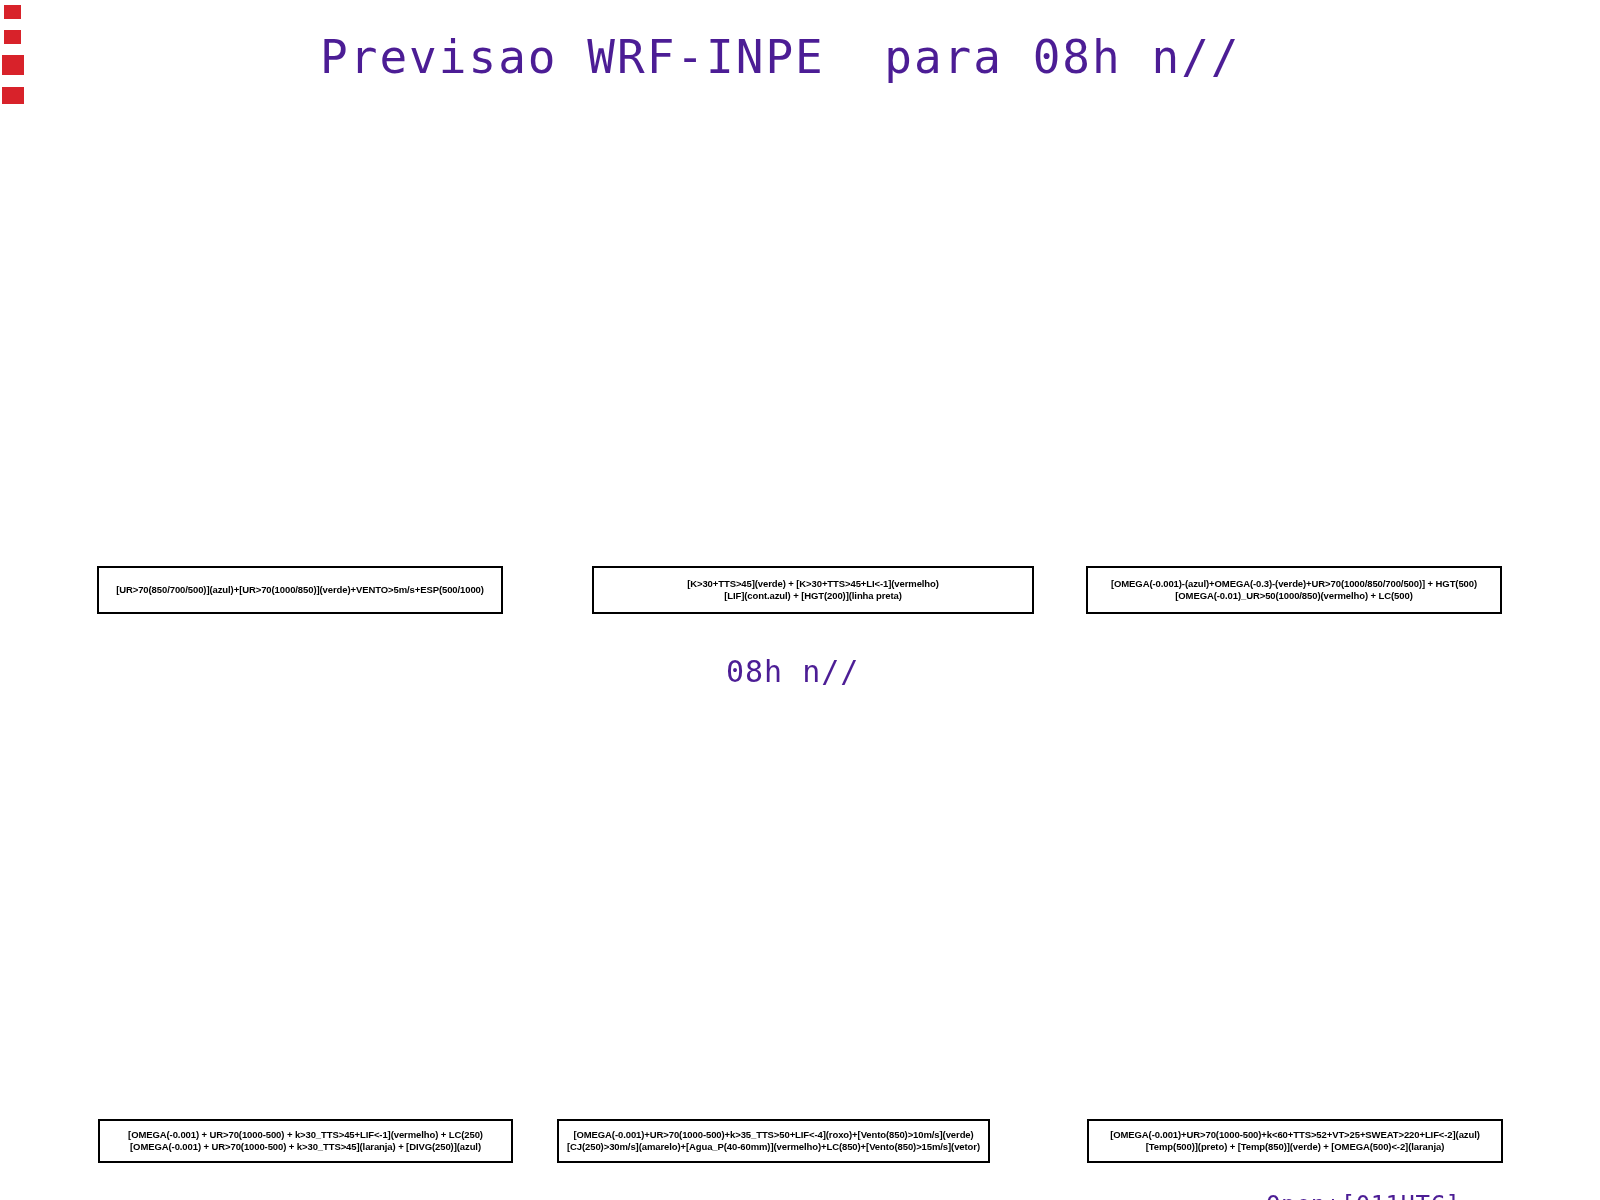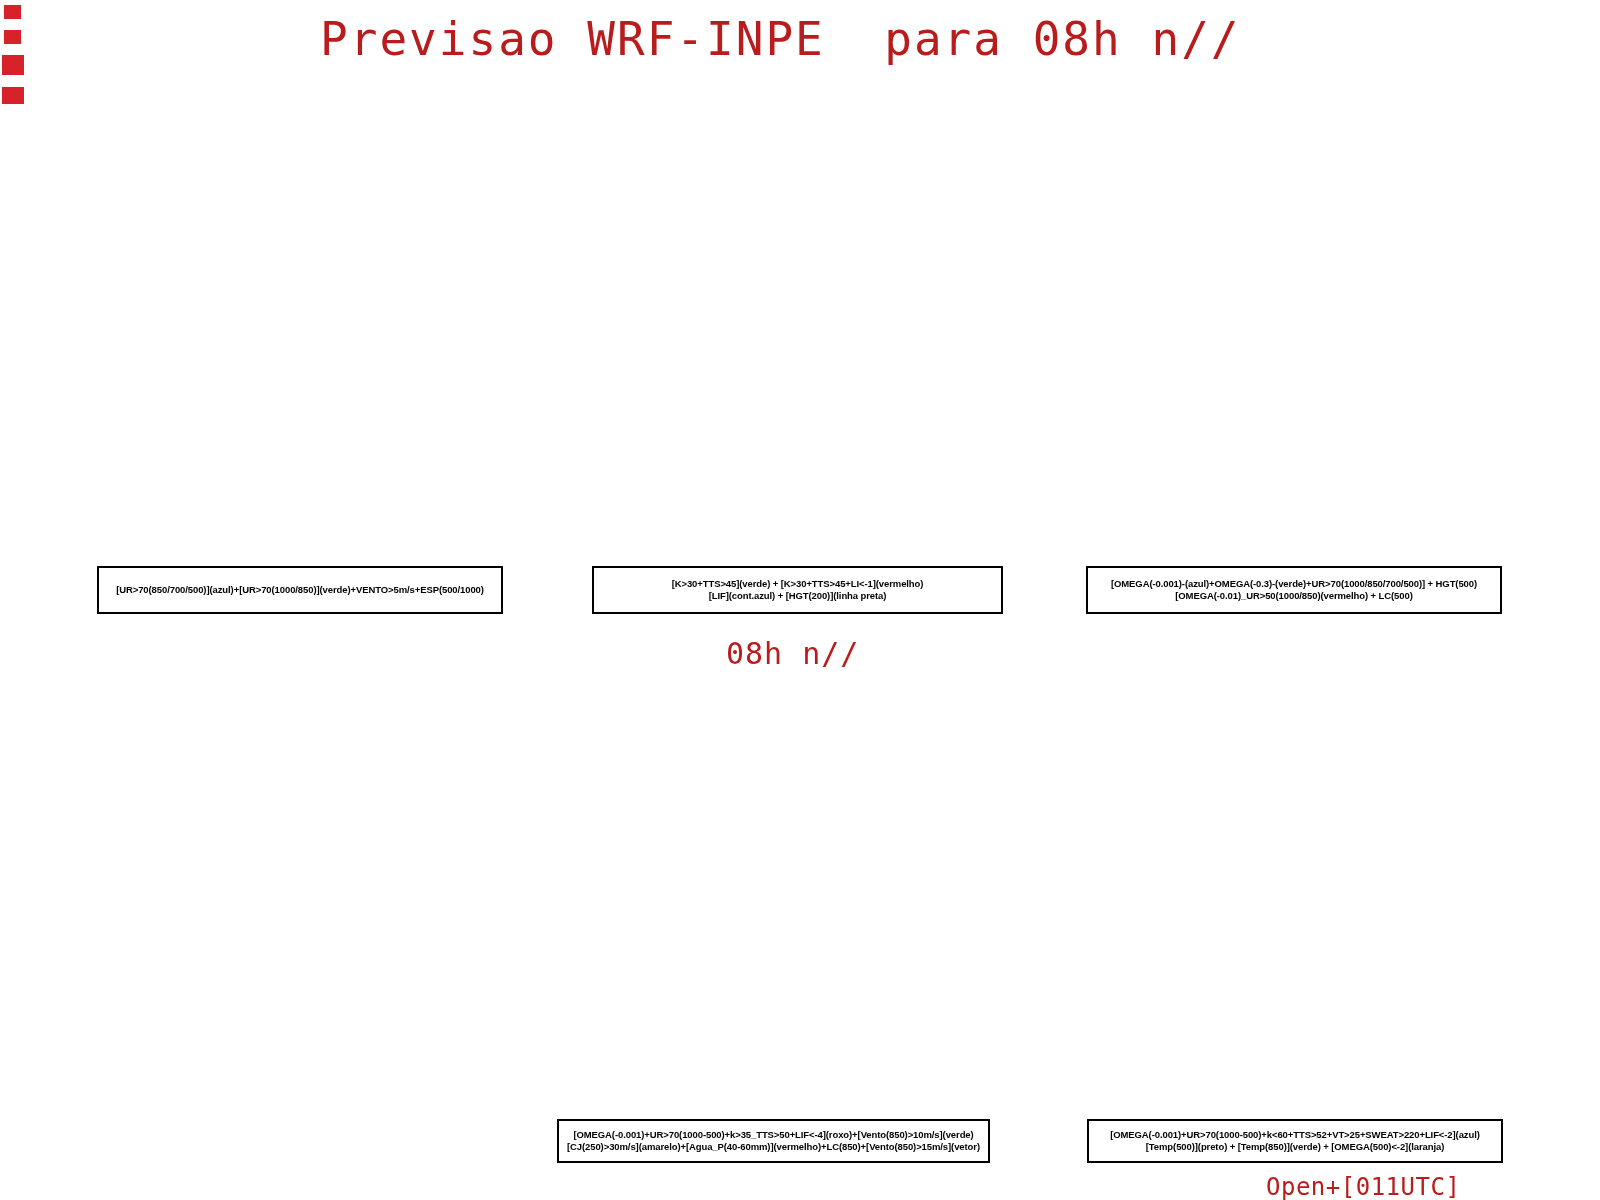--- a/index.html
+++ b/index.html
@@ -13,22 +13,23 @@
   #stage {
     position: relative;
     width: 1600px;
     height: 1200px;
     background: #ffffff;
   }
   
   .plotter {
     position: absolute;
     font-family: "DejaVu Sans Mono", monospace;
-    color: #b91c1c;
+    color: #4c1d95;
     white-space: pre;
+    margin-top: 18px;
   }
   #page-title {
     left: 320px;
     top: 10px;
     font-size: 46px;
     line-height: 58px;
     letter-spacing: 2px;
   }
   #center-label {
     left: 726px;
@@ -69,21 +70,21 @@
   .legend-line {
     font-family: "Liberation Sans", sans-serif;
     font-weight: bold;
     font-size: 9.5px;
     line-height: 12px;
     color: #000000;
     white-space: pre;
     letter-spacing: -0.1px;
   }
   .lb1 { left: 97px;   top: 566px;  width: 406px; height: 48px; }
-  .lb2 { left: 592px;  top: 566px;  width: 411px; height: 48px; }
+  .lb2 { left: 592px;  top: 566px;  width: 442px; height: 48px; }
   .lb3 { left: 1086px; top: 566px;  width: 416px; height: 48px; justify-content: center; }
   .lb4 { left: 98px;   top: 1119px; width: 415px; height: 44px; }
   .lb5 { left: 557px;  top: 1119px; width: 433px; height: 44px; }
   .lb6 { left: 1087px; top: 1119px; width: 416px; height: 44px; }
 </style>
 </head>
 <body>
 
 <div id="stage">
 
@@ -103,20 +104,24 @@
     <div class="legend-line">[LIF](cont.azul) + [HGT(200)](linha preta)</div>
   </div>
 
   <div class="legend-box lb3">
     <div class="legend-line">[OMEGA(-0.001)-(azul)+OMEGA(-0.3)-(verde)+UR&gt;70(1000/850/700/500)] + HGT(500)</div>
     <div class="legend-line">[OMEGA(-0.01)_UR&gt;50(1000/850)(vermelho) + LC(500)</div>
   </div>
 
   <div class="plotter" id="center-label">08h n//</div>
 
+  <div class="legend-box lb4">
+    <div class="legend-line">[OMEGA(-0.001) + UR&gt;70(1000-500) + k&gt;30_TTS&gt;45+LIF&lt;-1](vermelho) + LC(250)</div>
+    <div class="legend-line">[OMEGA(-0.001) + UR&gt;70(1000-500) + k&gt;30_TTS&gt;45](laranja) + [DIVG(250)](azul)</div>
+  </div>
 
   <div class="legend-box lb5">
     <div class="legend-line">[OMEGA(-0.001)+UR&gt;70(1000-500)+k&gt;35_TTS&gt;50+LIF&lt;-4](roxo)+[Vento(850)&gt;10m/s](verde)</div>
     <div class="legend-line">[CJ(250)&gt;30m/s](amarelo)+[Agua_P(40-60mm)](vermelho)+LC(850)+[Vento(850)&gt;15m/s](vetor)</div>
   </div>
 
   <div class="legend-box lb6">
     <div class="legend-line">[OMEGA(-0.001)+UR&gt;70(1000-500)+k&lt;60+TTS&gt;52+VT&gt;25+SWEAT&gt;220+LIF&lt;-2](azul)</div>
     <div class="legend-line">[Temp(500)](preto) + [Temp(850)](verde) + [OMEGA(500)&lt;-2](laranja)</div>
   </div>

